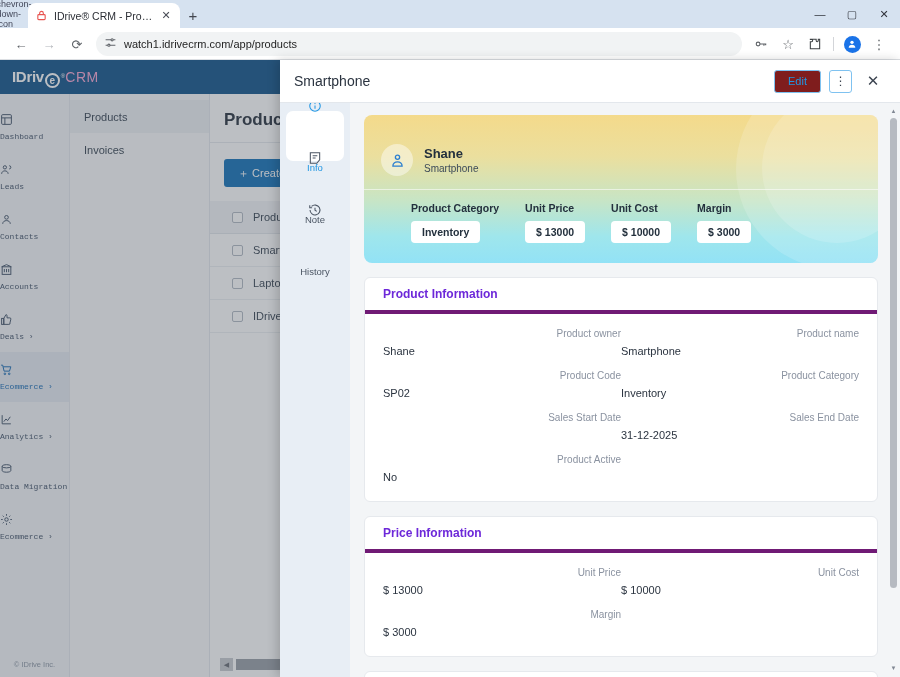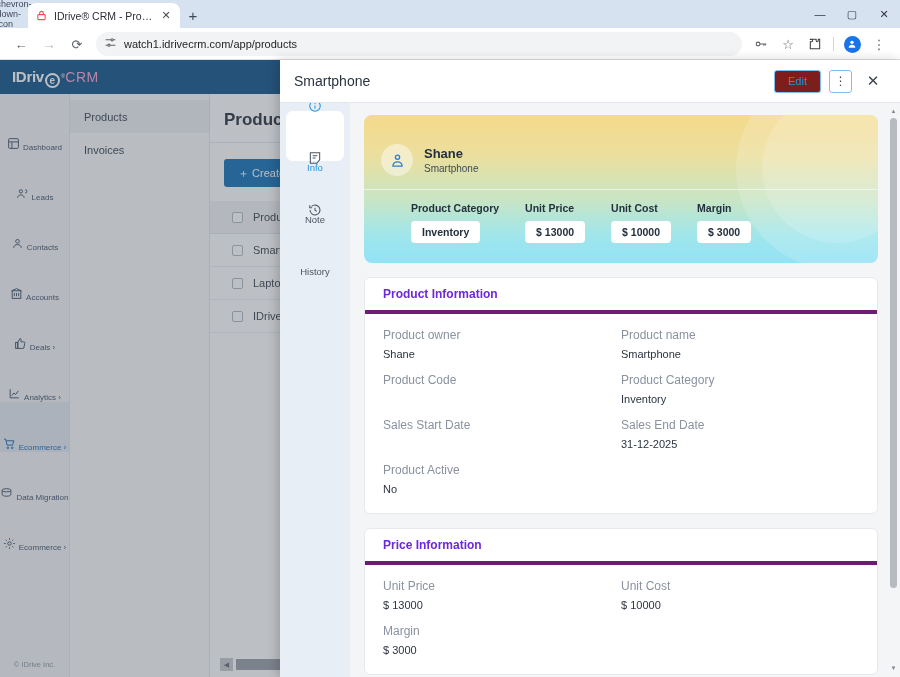--- a/index.html
+++ b/index.html
@@ -98,22 +98,22 @@
   .logo .r { color: #fff; font-size: 6px; position: relative; top: -4px; }
   .logo .b { color: #f9a8d4; font-size: 14px; letter-spacing: .5px; }
 
   .body-row { display: flex; height: 583px; }
   .railnav {
     width: 70px; background: #f4f6f9; border-right: 1px solid #e4e8ee;
     display: flex; flex-direction: column; padding-top: 8px;
     position: relative;
   }
   .rail-item {
-    height: 50px; display: flex; flex-direction: row; align-items: flex-end;
-    justify-content: center; gap: 3px; color: #44546a; cursor: pointer;
+    height: 50px; display: flex; flex-direction: column; align-items: flex-start;
+    justify-content: center; gap: 3px; color: #44546a; cursor: pointer; font-family: Liberation Mono, monospace;
   }
   .rail-item.active { background: #e6ebf2; color: #1a6cb5; }
   .rail-ico { font-size: 14px; line-height: 1; }
   .rail-lb { font-size: 8px; white-space: nowrap; }
   .rail-foot {
     position: absolute; bottom: 8px; width: 100%; text-align: center;
     font-size: 7.5px; color: #8d97a5;
   }
 
   .sublist {
@@ -241,21 +241,21 @@
     background: #fff; border: 1px solid #e6e9ed; border-radius: 6px;
     margin-top: 14px;
   }
   .card-head {
     height: 36px; display: flex; align-items: center; padding: 0 18px;
     border-bottom: 4px solid #701a75; font-size: 12px; font-weight: bold;
     color: #6d28d9;
   }
   .card-body { padding: 14px 18px 18px 18px; }
   .grid2 { display: grid; grid-template-columns: 1fr 1fr; row-gap: 13px; }
-  .f-lb { font-size: 12px; color: #8a92a0; margin-bottom: 6px; }
+  .f-lb { font-size: 10px; color: #8a92a0; margin-bottom: 6px; text-align: right; }
   .f-val { font-size: 11px; color: #2b3440; }
   .card-stub { height: 16px; }
 
   .vscroll {
     position: absolute; right: 3px; top: 5px; width: 7px; bottom: 5px;
   }
   .vs-arrow {
     position: absolute; left: 0; width: 7px; height: 7px; color: #808793;
     font-size: 6px; text-align: center; line-height: 7px;
   }
@@ -384,38 +384,38 @@
         </div>
         <div class="rail-item">
           <span class="rail-ico">
             <svg width="13" height="13" viewBox="0 0 24 24" fill="none" stroke="currentColor" stroke-width="1.8">
               <path d="M7 21V10l4-7a2 2 0 0 1 2 2v4h5a2 2 0 0 1 2 2.4l-1.6 7A2 2 0 0 1 16.4 21z"></path>
                 <rect x="3" y="10" width="4" height="11"></rect>
             </svg>
           </span>
           <span class="rail-lb">Deals ›</span>
         </div>
-        <div class="rail-item">
-          <span class="rail-ico">
-            <svg width="13" height="13" viewBox="0 0 24 24" fill="none" stroke="currentColor" stroke-width="1.8">
-              <path d="M4 20V4M4 20h16"></path>
-                <path d="M7 16l4-5 3 3 5-7"></path>
-            </svg>
-          </span>
-          <span class="rail-lb">Analytics ›</span>
-        </div>
         <div class="rail-item active">
           <span class="rail-ico">
             <svg width="13" height="13" viewBox="0 0 24 24" fill="none" stroke="currentColor" stroke-width="1.8">
               <path d="M2 4h3l2.5 11h10L20 7H6"></path>
                 <circle cx="9" cy="20" r="1.5"></circle>
                 <circle cx="17" cy="20" r="1.5"></circle>
             </svg>
           </span>
           <span class="rail-lb">Ecommerce ›</span>
+        </div>
+        <div class="rail-item">
+          <span class="rail-ico">
+            <svg width="13" height="13" viewBox="0 0 24 24" fill="none" stroke="currentColor" stroke-width="1.8">
+              <path d="M4 20V4M4 20h16"></path>
+                <path d="M7 16l4-5 3 3 5-7"></path>
+            </svg>
+          </span>
+          <span class="rail-lb">Analytics ›</span>
         </div>
         <div class="rail-item">
           <span class="rail-ico">
             <svg width="13" height="13" viewBox="0 0 24 24" fill="none" stroke="currentColor" stroke-width="1.8">
               <ellipse cx="12" cy="6" rx="8" ry="3"></ellipse>
                 <path d="M4 6v8c0 1.7 3.6 3 8 3s8-1.3 8-3V6"></path>
             </svg>
           </span>
           <span class="rail-lb">Data Migration</span>
         </div>
@@ -555,20 +555,21 @@
               <div>
                 <div class="f-lb">Product owner</div>
                 <div class="f-val">Shane</div>
               </div>
               <div>
                 <div class="f-lb">Product name</div>
                 <div class="f-val">Smartphone</div>
               </div>
               <div>
                 <div class="f-lb">Product Code</div>
+                <div class="f-val">SP02</div>
               </div>
               <div>
                 <div class="f-lb">Product Category</div>
                 <div class="f-val">Inventory</div>
               </div>
               <div>
                 <div class="f-lb">Sales Start Date</div>
               </div>
               <div>
                 <div class="f-lb">Sales End Date</div>

